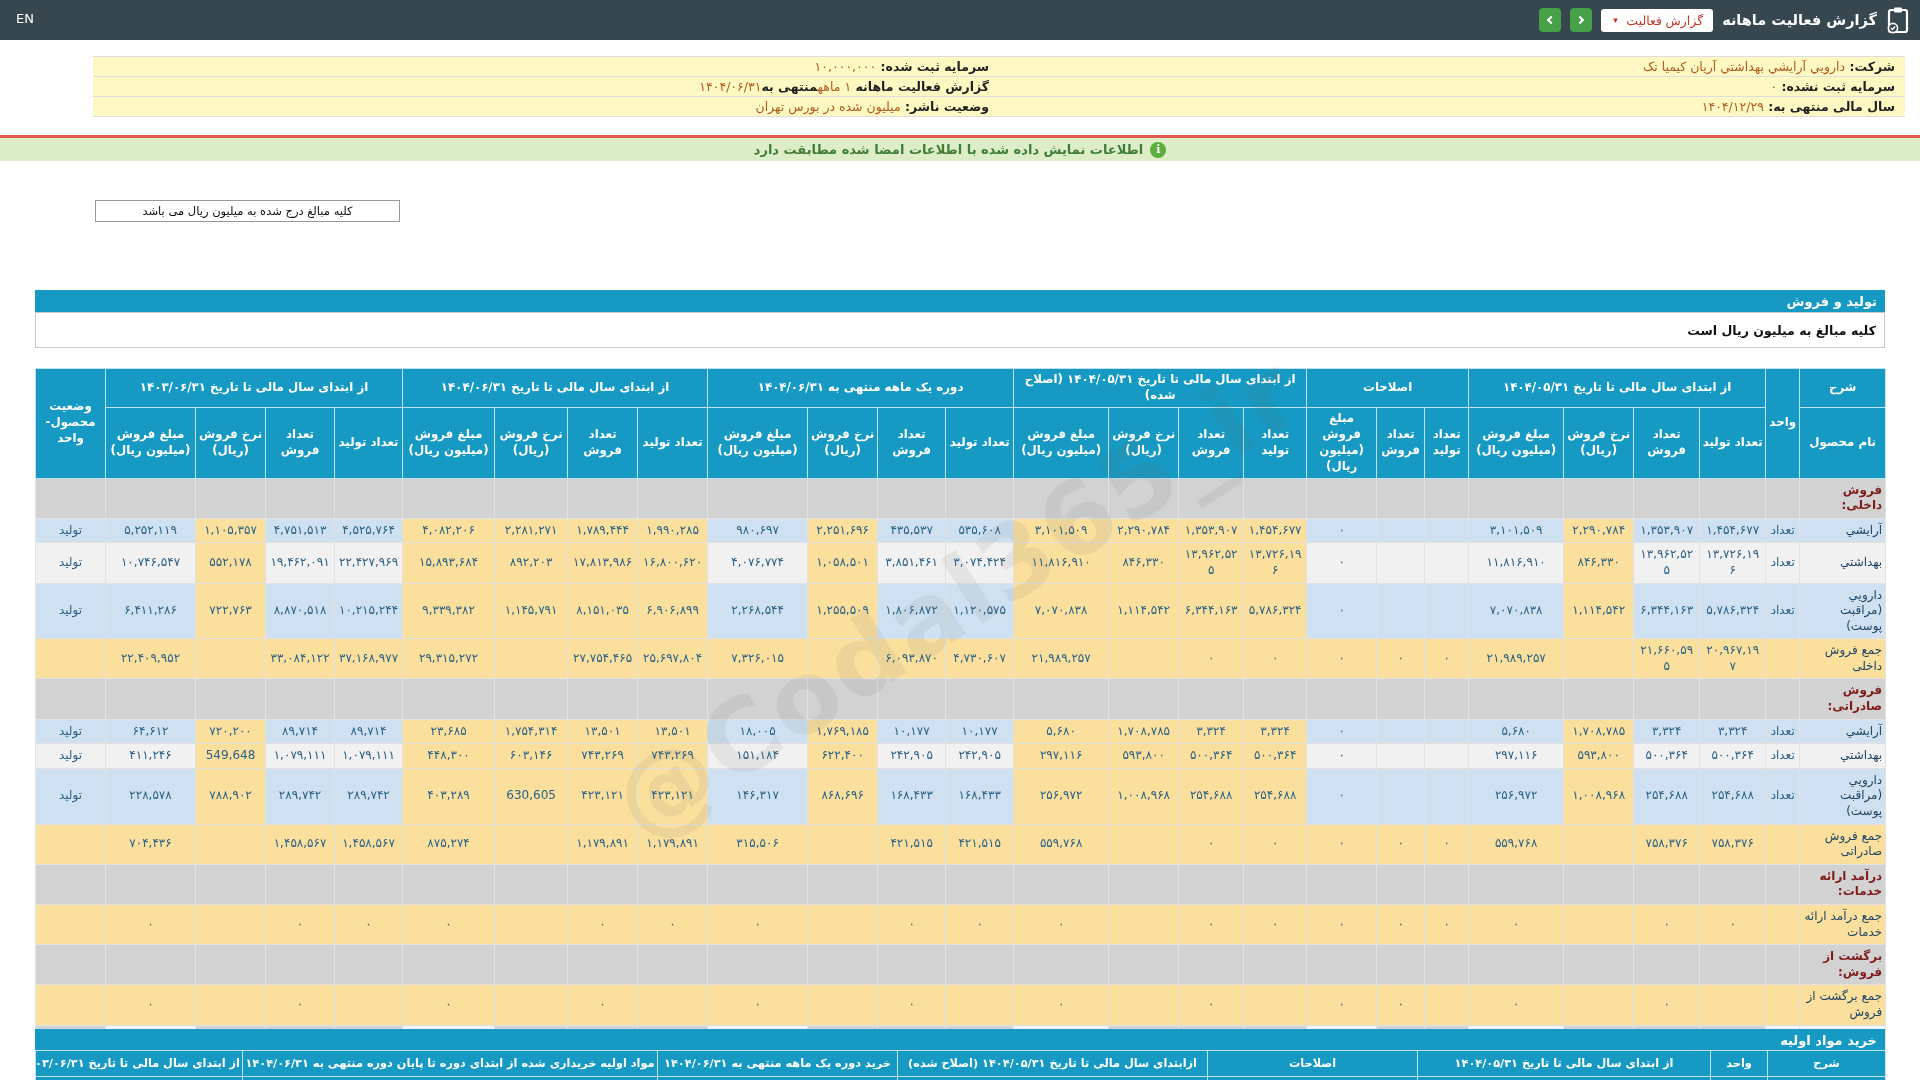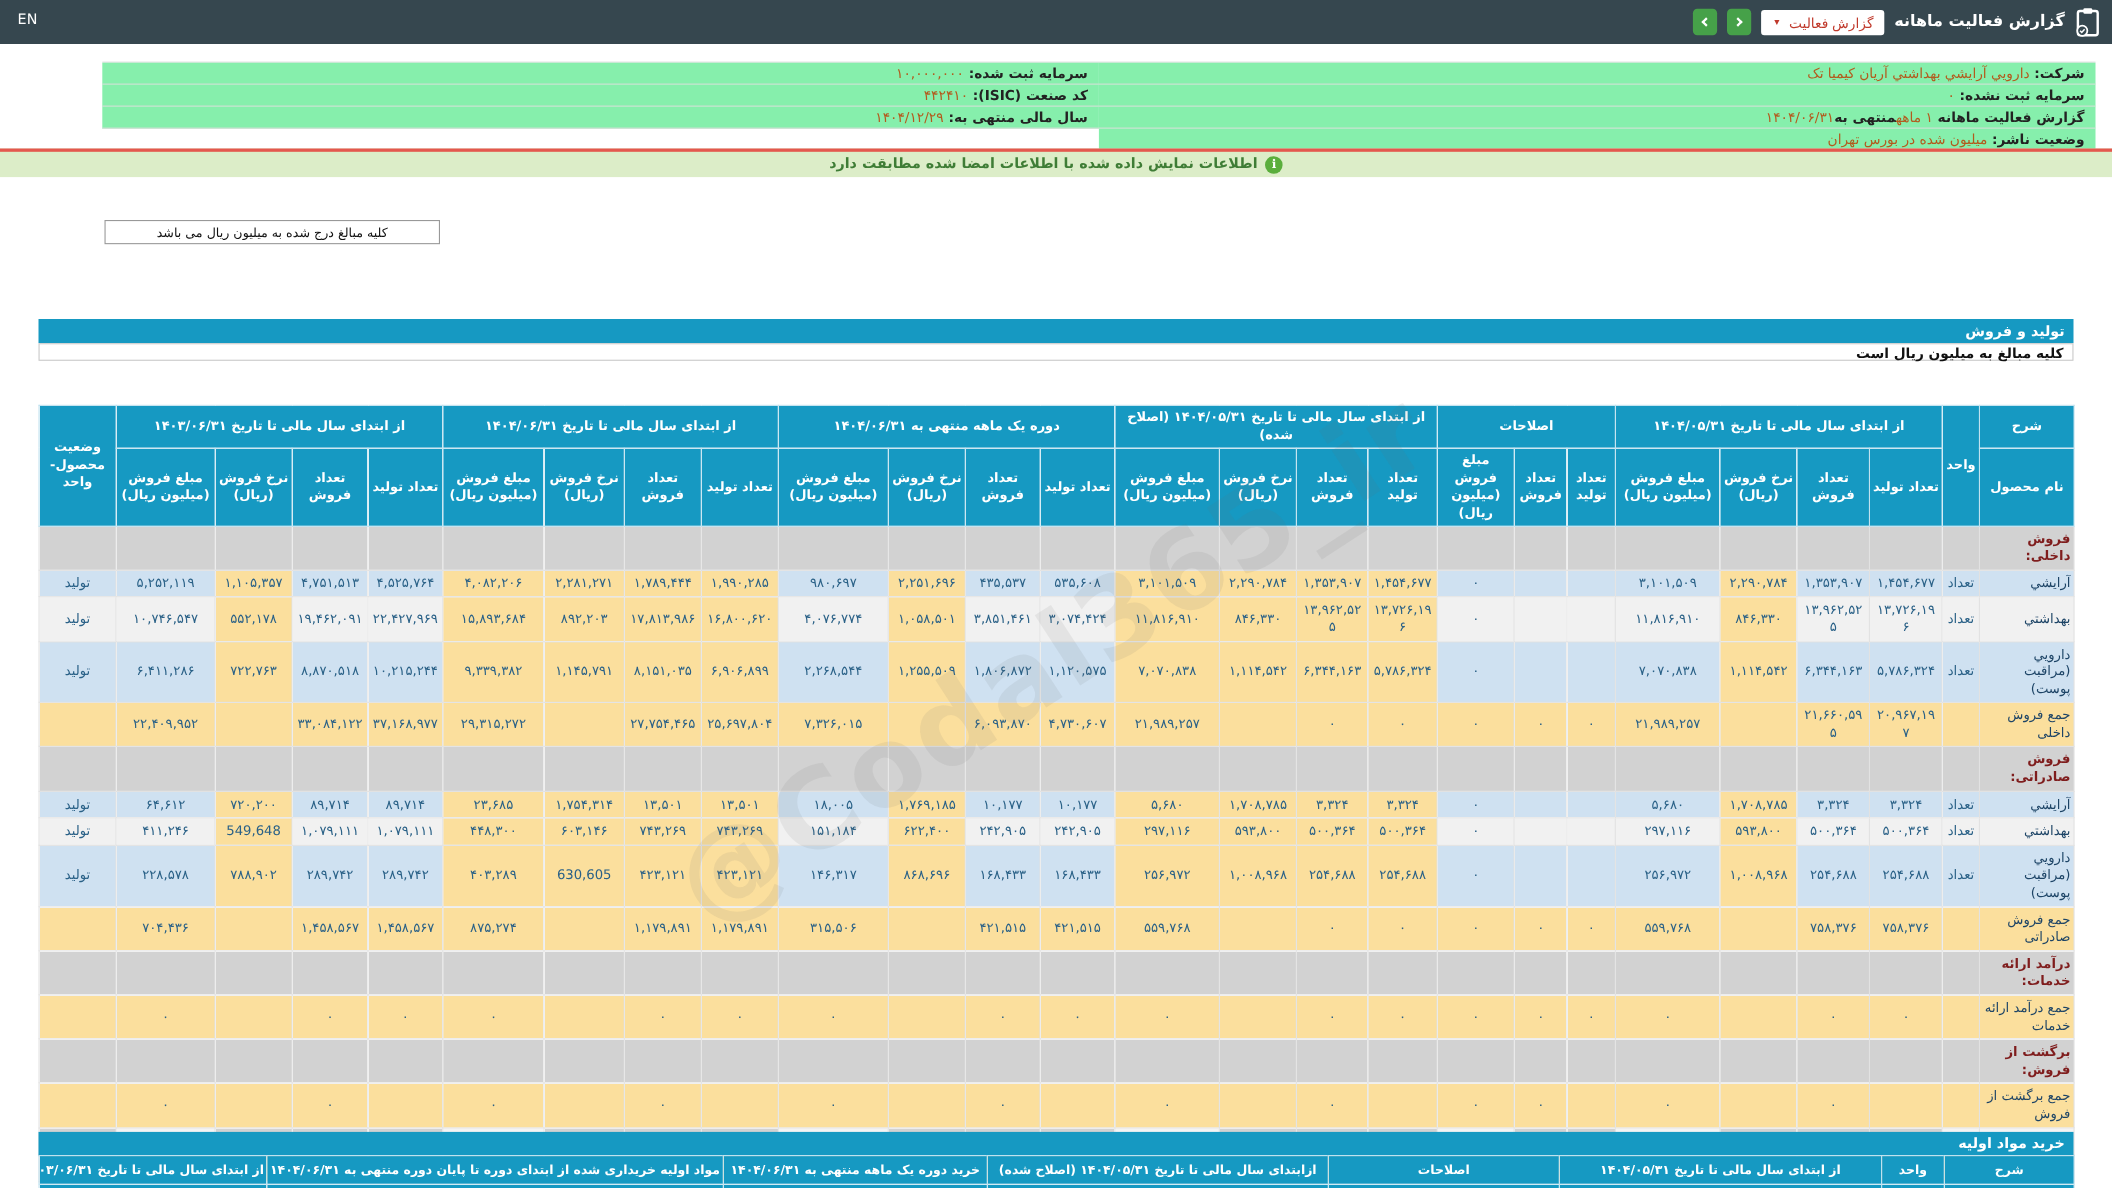--- a/index.html
+++ b/index.html
@@ -20,39 +20,39 @@
              display: flex; align-items: center; justify-content: center; cursor: pointer; }
   .chev { width: 6px; height: 6px; border-top: 2px solid #fff; border-right: 2px solid #fff; display: block; }
   .chev.right { transform: rotate(45deg); margin-right: 2px; }
   .chev.left  { transform: rotate(-135deg); margin-left: 2px; }
   .clip { display: block; }
   
   .info { position: absolute; top: 56px; right: 15px; width: 1812px; direction: rtl;
           border-top: 1px solid #ddd; font-size: 12.5px; }
   .info-grid { display: grid; grid-template-columns: 1fr 1fr; }
   .info-cell { border-bottom: 1px solid #ddd; padding: 2px 10px; height: 20px; white-space: nowrap;
-               overflow: hidden; background: #86efac; }
+               overflow: hidden; background: #fef9c3; }
   .info-cell .lbl { color: #222; font-weight: bold; }
   .info-cell .val { color: #b35a1d; }
   
   .alert { position: absolute; top: 135px; left: 0; width: 1920px; height: 26px; background: #dcedc8;
            border-top: 3px solid #e4584e; display: flex; align-items: center; justify-content: center;
            direction: rtl; gap: 7px; color: #3f7d36; font-size: 13px; font-weight: bold; }
   .i-icon { width: 16px; height: 16px; border-radius: 50%; background: #5aae3c; color: #fff;
             font-size: 11px; font-weight: bold; display: flex; align-items: center; justify-content: center;
             font-family: "DejaVu Serif", serif; }
   
   .notebox { position: absolute; top: 200px; left: 95px; width: 305px; height: 22px; border: 1px solid #999;
              background: #fff; display: flex; align-items: center; justify-content: center;
              direction: rtl; font-size: 11.5px; color: #111; }
   
   .bluebar { position: absolute; left: 35px; width: 1850px; height: 22px; background: #1699c2;
              color: #fff; font-weight: bold; font-size: 13px; display: flex; align-items: center;
              direction: rtl; padding: 0 8px; }
-  .subrow { position: absolute; top: 312px; left: 35px; width: 1850px; height: 16px; background: #fff;
+  .subrow { position: absolute; top: 312px; left: 35px; width: 1850px; height: 36px; background: #fff;
             border: 1px solid #c9c9c9; display: flex; align-items: center; direction: rtl;
             padding: 0 8px; font-weight: bold; font-size: 12.5px; color: #111; }
   
   table.grid { position: absolute; left: 35px; width: 1850px; direction: rtl; border-collapse: collapse;
                table-layout: fixed; font-size: 12px; }
   .grid th { background: #1699c2; color: #fff; font-weight: bold; font-size: 11.8px;
              border: 1px solid #bfe2ef; padding: 3px 2px; text-align: center; vertical-align: middle;
              line-height: 1.35; overflow: hidden; }
   .grid td { border: 1px solid #e2e2e2; padding: 4px 3px; text-align: center; vertical-align: middle;
              color: #2a6187; line-height: 1.3; overflow: hidden; word-wrap: break-word; }
@@ -97,21 +97,20 @@
       <span class="chev left"></span>
     </button>
   </div>
 </div>
 
 <div class="info">
   <div class="info-grid" id="info-grid">
       <div class="info-cell"><span class="lbl">شرکت:  </span><span class="val">دارويي آرايشي بهداشتي آريان کيميا تک</span></div>
       <div class="info-cell"><span class="lbl">سرمایه ثبت شده:  </span><span class="val">۱۰,۰۰۰,۰۰۰</span></div>
       <div class="info-cell"><span class="lbl">سرمایه ثبت نشده:  </span><span class="val">۰</span></div>
-      <div class="info-cell"><span class="lbl">کد صنعت (ISIC):  </span><span class="val">۴۴۲۴۱۰</span></div>
       <div class="info-cell"><span class="lbl">گزارش فعالیت ماهانه </span><span class="val">۱ ماهه</span><span class="lbl">منتهی به</span><span class="val">۱۴۰۴/۰۶/۳۱</span></div>
       <div class="info-cell"><span class="lbl">سال مالی منتهی به:  </span><span class="val">۱۴۰۴/۱۲/۲۹</span></div>
       <div class="info-cell"><span class="lbl">وضعیت ناشر:  </span><span class="val">میلیون شده در بورس تهران</span></div>
     </div>
 </div>
 
 <div class="alert">
   <span class="i-icon">i</span>
   <span>اطلاعات نمایش داده شده با اطلاعات امضا شده مطابقت دارد</span>
 </div>

